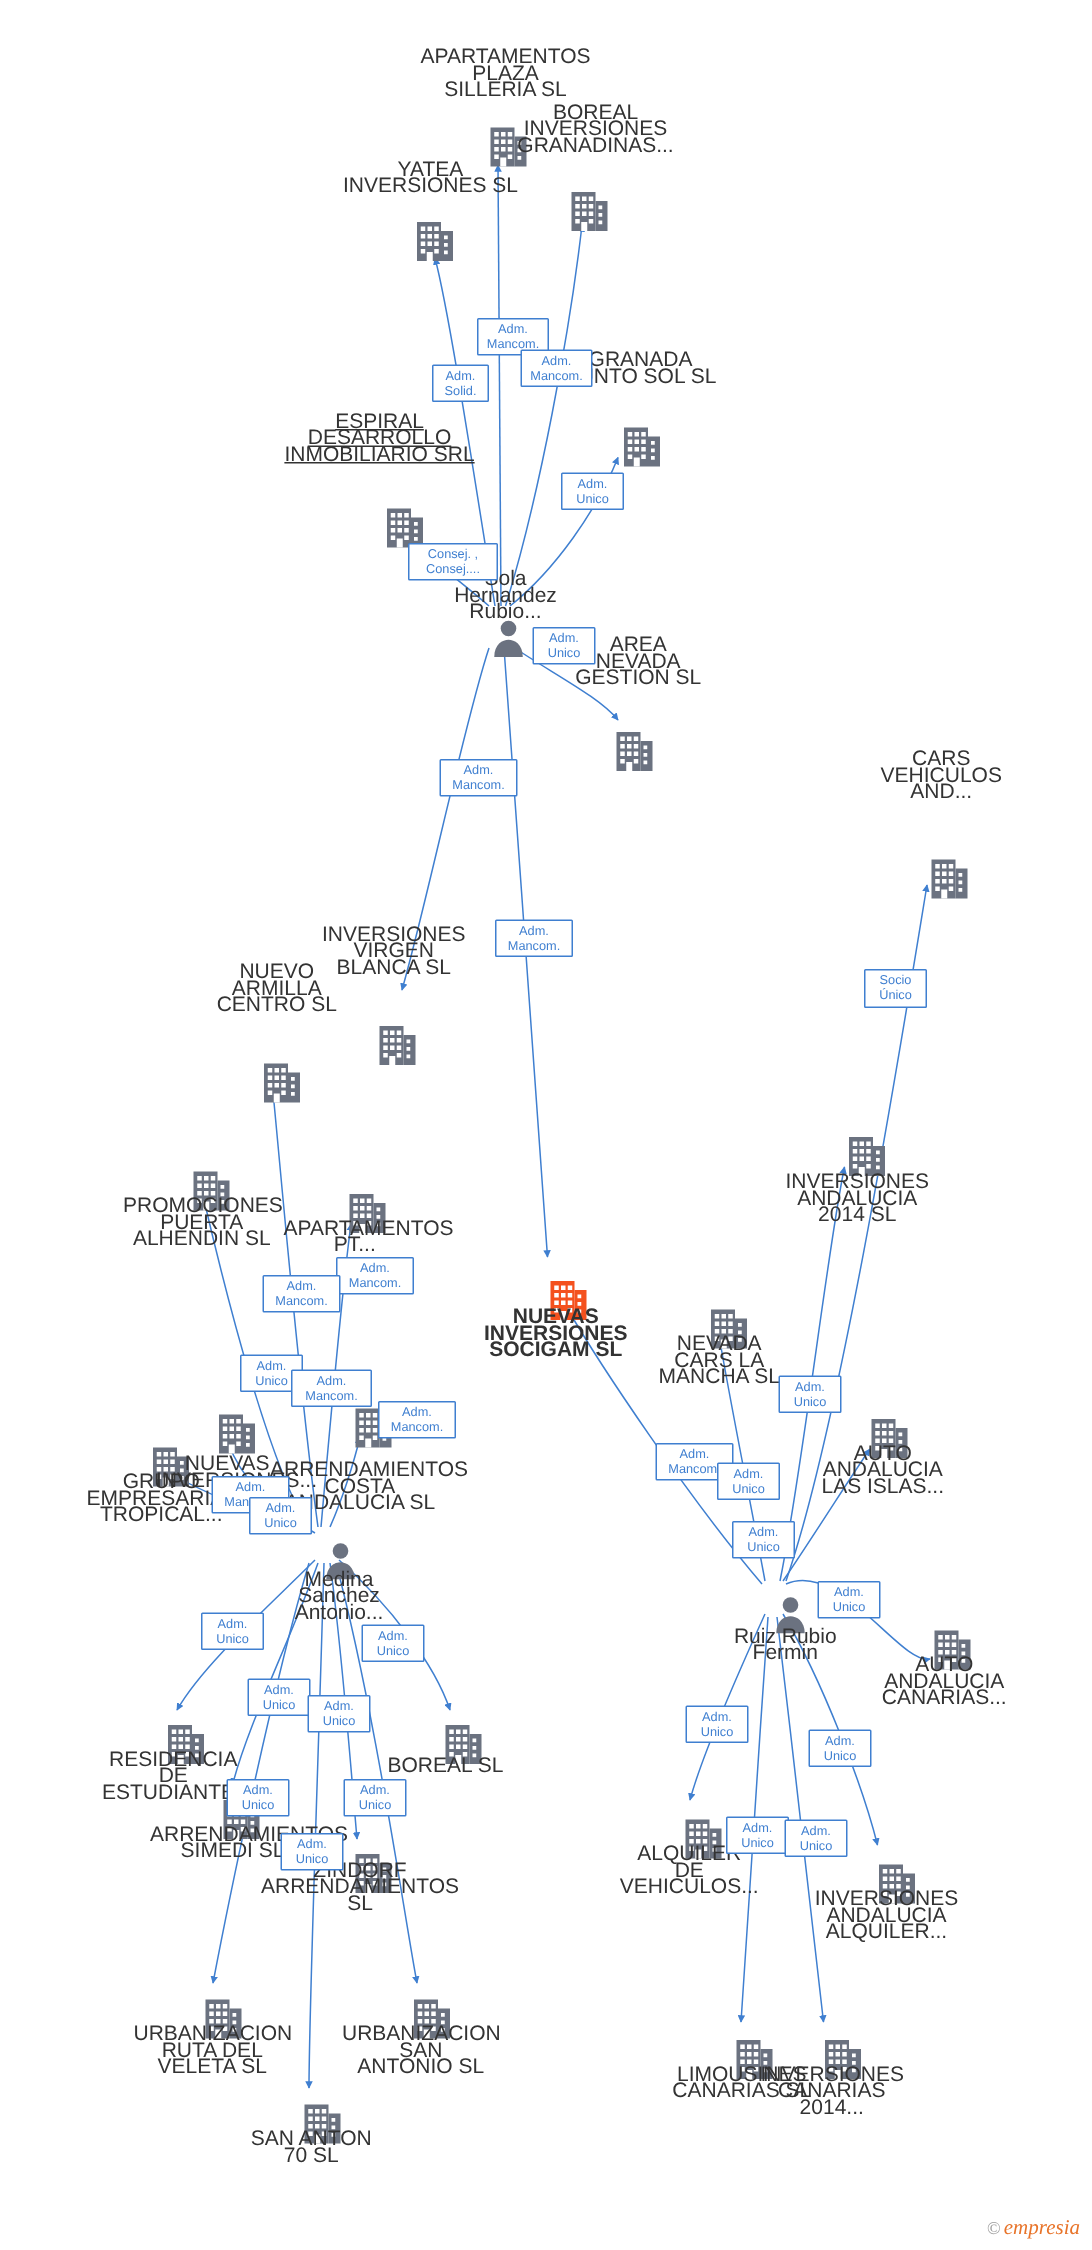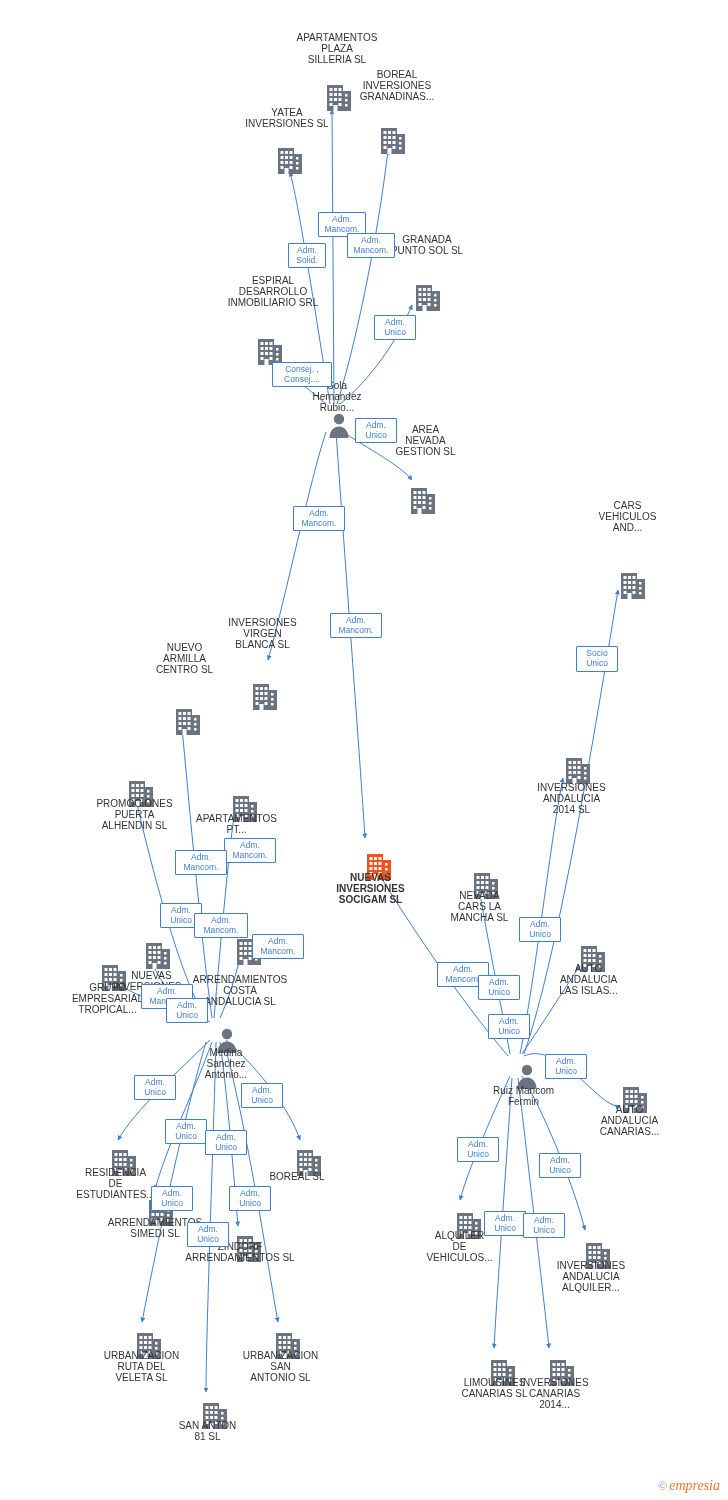--- a/index.html
+++ b/index.html
@@ -7,21 +7,21 @@
     width:728px;height:1500px;position:relative;overflow:hidden;
     background:#ffffff;
     font-family:"Liberation Sans", sans-serif;
     font-size:10px;color:#333;
   }
   #canvas{position:absolute;left:0;top:0;width:728px;height:1500px;}
   svg.links{position:absolute;left:0;top:0;width:728px;height:1500px;overflow:visible;}
   .node{position:absolute;text-align:center;}
   .node .glyph{display:block;margin:0 auto;}
   .node .lbl{
-    display:block;line-height:11px;font-size:10px;color:#333;
+    display:block;line-height:11px;font-size:14px;color:#333;
     white-space:pre-line;margin-top:1px;
   }
   .node.highlight .lbl{font-weight:bold;}
   .person .lbl{color:#333;}
   .edge-label{
     position:absolute;border:1px solid #3f7fd0;background:#ffffff;
     color:#3f7fd0;font-size:8.5px;line-height:9.5px;text-align:center;
     padding:2px 2px;border-radius:1px;white-space:pre-line;
     box-sizing:border-box;
   }
@@ -192,21 +192,21 @@
             <rect x="8" y="16" width="3" height="3" fill="#fff"></rect>
             <rect x="12.5" y="16" width="3" height="3" fill="#fff"></rect>
             <rect x="3.5" y="21" width="3" height="3" fill="#fff"></rect>
             <rect x="12.5" y="21" width="3" height="3" fill="#fff"></rect>
             <rect x="7.5" y="23" width="4" height="6" fill="#fff"></rect>
             <rect x="19" y="12" width="2.5" height="2.5" fill="#fff"></rect>
             <rect x="19" y="17" width="2.5" height="2.5" fill="#fff"></rect>
             <rect x="19" y="22" width="2.5" height="2.5" fill="#fff"></rect>
           </svg></span>
       </div>
-      <div class="node" style="left: 208px; top: 274px; width: 130px;">
+      <div class="node" style="left: 188px; top: 274px; width: 130px; text-decoration: underline;">
         <span class="lbl">ESPIRAL
 DESARROLLO
 INMOBILIARIO SRL</span>
       </div>
       <div class="node person" style="left: 328px; top: 412px;">
         <span class="glyph"><svg width="22" height="26" viewBox="0 0 22 26">
             <circle cx="11" cy="7" r="5.2" fill="#6b7280"></circle>
             <path d="M1.5 26 C1.5 17.5 7 14.5 11 14.5 C15 14.5 20.5 17.5 20.5 26 Z" fill="#6b7280"></path>
           </svg></span>
       </div>
@@ -562,21 +562,21 @@
 Sanchez
 Antonio...</span>
       </div>
       <div class="node person" style="left: 516px; top: 1063px;">
         <span class="glyph"><svg width="22" height="26" viewBox="0 0 22 26">
             <circle cx="11" cy="7" r="5.2" fill="#6b7280"></circle>
             <path d="M1.5 26 C1.5 17.5 7 14.5 11 14.5 C15 14.5 20.5 17.5 20.5 26 Z" fill="#6b7280"></path>
           </svg></span>
       </div>
       <div class="node person" style="left: 476px; top: 1084px; width: 95px;">
-        <span class="lbl">Ruiz Mancom
+        <span class="lbl">Ruiz Rubio
 Fermin</span>
       </div>
       <div class="node" style="left: 622px; top: 1084px;">
         <span class="glyph"><svg width="26" height="30" viewBox="0 0 26 30">
             <rect x="1" y="3" width="16" height="26" fill="#6b7280"></rect>
             <rect x="17" y="9" width="8" height="20" fill="#6b7280"></rect>
             <rect x="3.5" y="6" width="3" height="3" fill="#fff"></rect>
             <rect x="8" y="6" width="3" height="3" fill="#fff"></rect>
             <rect x="12.5" y="6" width="3" height="3" fill="#fff"></rect>
             <rect x="3.5" y="11" width="3" height="3" fill="#fff"></rect>
@@ -869,21 +869,21 @@
             <rect x="3.5" y="21" width="3" height="3" fill="#fff"></rect>
             <rect x="12.5" y="21" width="3" height="3" fill="#fff"></rect>
             <rect x="7.5" y="23" width="4" height="6" fill="#fff"></rect>
             <rect x="19" y="12" width="2.5" height="2.5" fill="#fff"></rect>
             <rect x="19" y="17" width="2.5" height="2.5" fill="#fff"></rect>
             <rect x="19" y="22" width="2.5" height="2.5" fill="#fff"></rect>
           </svg></span>
       </div>
       <div class="node" style="left: 160px; top: 1419px; width: 95px;">
         <span class="lbl">SAN ANTON
-81 SL</span>
+70 SL</span>
       </div>
     </div>
   <div id="edgelabels-layer">
       <div class="edge-label" style="left: 318px; top: 212px; width: 48px; min-height: 24px;">Adm.
 Mancom.</div>
       <div class="edge-label" style="left: 288px; top: 243px; width: 38px; min-height: 24px;">Adm.
 Solid.</div>
       <div class="edge-label" style="left: 347px; top: 233px; width: 48px; min-height: 24px;">Adm.
 Mancom.</div>
       <div class="edge-label" style="left: 374px; top: 315px; width: 42px; min-height: 24px;">Adm.

